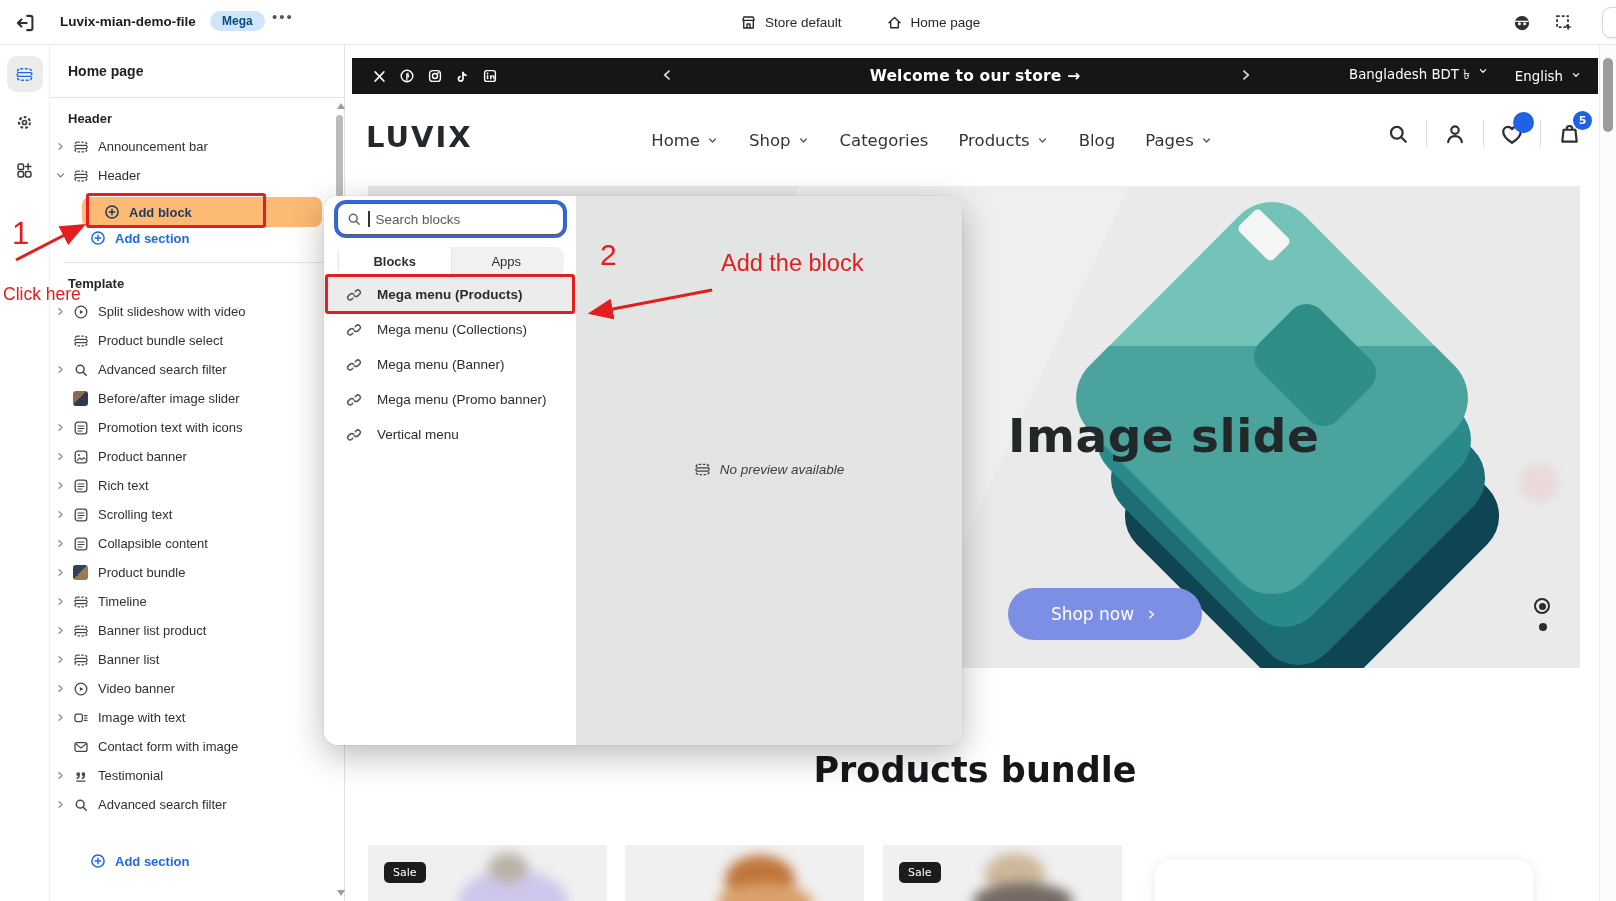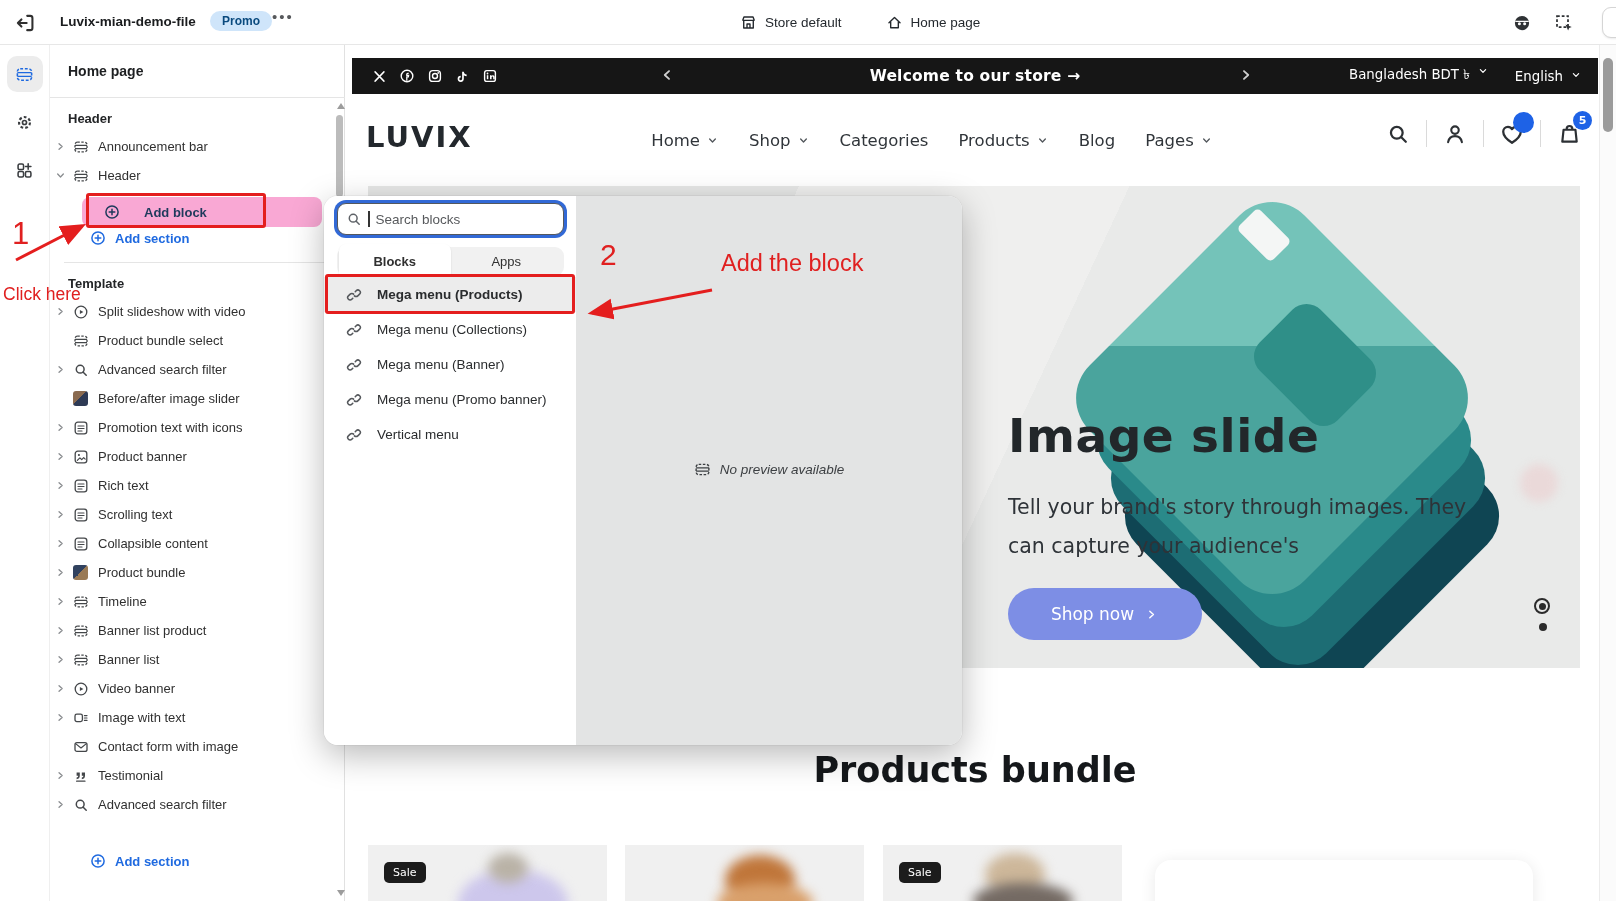--- a/index.html
+++ b/index.html
@@ -38,21 +38,21 @@
   .grp-label { position:absolute; left:18px; font-size:13px; font-weight:700; color:#232527; }
   .row { display:flex; align-items:center; height:29px; font-size:13px; color:#303030; cursor:pointer; }
   .row .chev { width:16px; display:flex; justify-content:center; color:#8a8d90; }
   .row .ricon { width:17px; margin-left:4px; display:flex; justify-content:center; color:#44474a; }
   .row .rlabel { margin-left:9px; white-space:nowrap; }
   .noch { visibility:hidden; }
   .thumb { width:15px; height:15px; border-radius:3px; }
   .t1 { background:linear-gradient(135deg,#8a6a4f 0 45%,#2e3a55 45% 100%); }
   .t2 { background:linear-gradient(135deg,#31425f 0 50%,#9a7a55 50% 100%); }
   .addblock-pill { position:absolute; left:32px; top:152px; width:240px; height:30px; border-radius:8px;
-                   background:#f9a8d4; display:flex; align-items:center; gap:24px; padding-left:22px;
+                   background:#fdba74; display:flex; align-items:center; gap:9px; padding-left:22px;
                    color:#1f3a5c; font-size:13px; font-weight:600; cursor:pointer; }
   .addsec { position:absolute; display:flex; align-items:center; gap:9px; color:#1f6ae0;
             font-size:13px; font-weight:600; cursor:pointer; }
   .panel-hr2 { position:absolute; left:14px; top:217px; width:266px; height:1px; background:#e5e5e5; }
   .pscroll-up, .pscroll-dn { position:absolute; left:287px; width:0; height:0; border-left:4px solid transparent; border-right:4px solid transparent; }
   .pscroll-up { top:58px; border-bottom:6px solid #9c9c9c; }
   .pscroll-dn { top:845px; border-top:6px solid #9c9c9c; }
   .pscroll-th { position:absolute; left:286px; top:70px; width:7px; height:82px; border-radius:4px; background:#bcbcbc; }
 
   
@@ -270,21 +270,21 @@
   </defs>
 </svg>
 
   <header class="topbar">
     <button class="tb-exit">
         <svg class="ic" width="22" height="22" viewBox="0 0 16 16">
           <use href="#i-exit"></use>
         </svg>
       </button>
     <span class="tb-title">Luvix-mian-demo-file</span>
-    <span class="tb-badge">Promo</span>
+    <span class="tb-badge">Mega</span>
     <button class="tb-dots">•••</button>
     <div class="tb-center">
       <button class="tb-sel">
         <span>
             <svg class="ic" width="17" height="17" viewBox="0 0 16 16">
               <use href="#i-store"></use>
             </svg>
           </span>
         <span>Store default</span>
       </button>
@@ -771,21 +771,20 @@
       <div class="shirts">
         <div class="sh sh4"></div>
           <div class="sh sh3"></div>
           <div class="sh sh2"></div>
           <div class="sh sh1"></div>
         <div class="sh pocket"></div>
           <div class="sh tag"></div>
       </div>
       <div class="blush"></div>
       <h1>Image slide</h1>
-      <p class="body">Tell your brand's story through images. They can capture your audience's</p>
       <button class="cta">
         <span>Shop now</span>
         <span>
             <svg class="ic" width="15" height="15" viewBox="0 0 16 16">
               <use href="#i-chevr"></use>
             </svg>
           </span>
       </button>
       <div class="dot-ring">
           <i></i>

